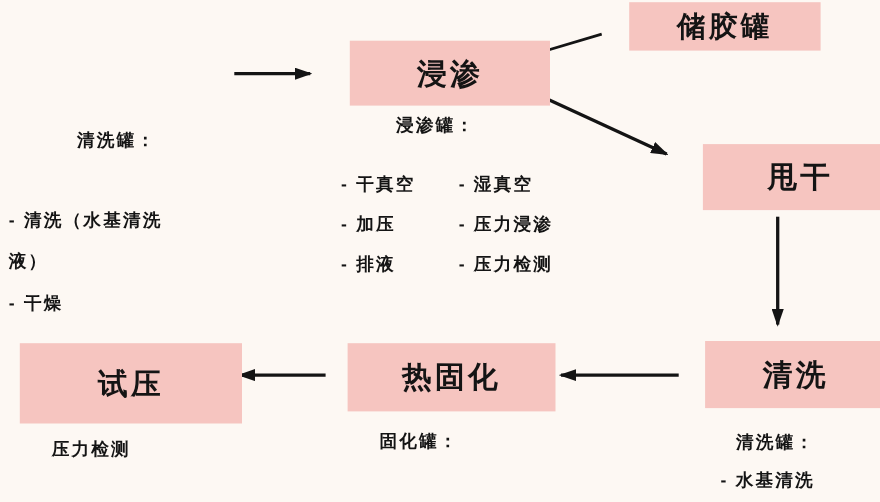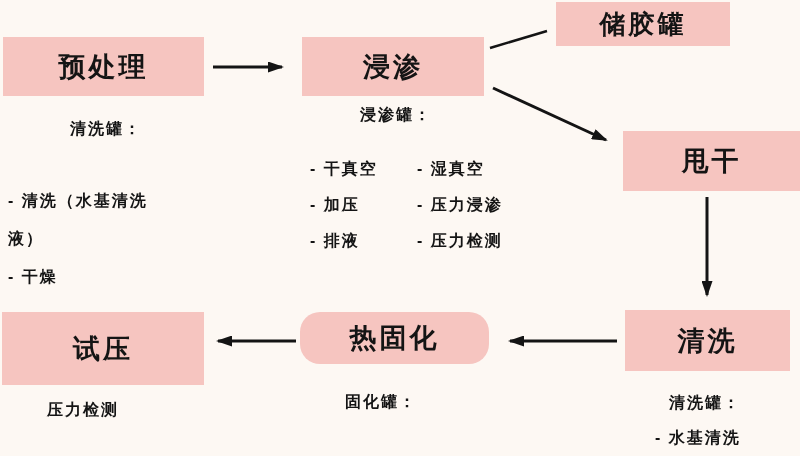--- a/index.html
+++ b/index.html
@@ -29,20 +29,21 @@
     position: absolute;
     background: var(--box);
     color: var(--text);
     display: flex;
     align-items: center;
     justify-content: center;
     font-weight: bold;
     font-size: 27px;
     letter-spacing: 3px;
     white-space: nowrap;
+    margin-left: 16px;
   }
   .note {
     position: absolute;
     color: var(--text);
     font-weight: 600;
     font-size: 16px;
     letter-spacing: 2px;
     white-space: nowrap;
     line-height: 38px;
   }
@@ -60,31 +61,30 @@
       </marker>
     </defs>
     <line x1="213" y1="67" x2="282" y2="67" stroke="#141414" stroke-width="3" marker-end="url(#ah)"></line>
     <line x1="490" y1="48" x2="547" y2="31" stroke="#141414" stroke-width="2.5"></line>
     <line x1="493" y1="88" x2="606" y2="140" stroke="#141414" stroke-width="3" marker-end="url(#ah)"></line>
     <line x1="707" y1="197" x2="707" y2="295" stroke="#141414" stroke-width="3" marker-end="url(#ah)"></line>
     <line x1="617" y1="341" x2="510" y2="341" stroke="#141414" stroke-width="3" marker-end="url(#ah)"></line>
     <line x1="296" y1="341" x2="218" y2="341" stroke="#141414" stroke-width="3" marker-end="url(#ah)"></line>
   </svg>
 
-  <div class="node" style="left:3px; top:37px; width:201px; height:59px;">预处理</div>
 
   <div class="node" style="left:302px; top:37px; width:182px; height:59px;">浸渗</div>
 
   <div class="node" style="left:556px; top:2px; width:174px; height:44px; font-size:26px;">储胶罐</div>
 
   <div class="node" style="left:623px; top:131px; width:177px; height:60px;">甩干</div>
 
   <div class="node" style="left:625px; top:310px; width:165px; height:61px;">清洗</div>
 
-  <div class="node" style="left:300px; top:312px; width:189px; height:52px;border-radius:20px;">热固化</div>
+  <div class="node" style="left:300px; top:312px; width:189px; height:62px;">热固化</div>
 
   <div class="node" style="left:2px; top:312px; width:202px; height:73px;">试压</div>
 
   <div class="note" style="left:70px; top:110px;">清洗罐：</div>
   <div class="note" style="left:8px; top:148px;margin-top:34px;">
     <div>- 清洗（水基清洗</div>
     <div>液）</div>
     <div>- 干燥</div>
   </div>
 

